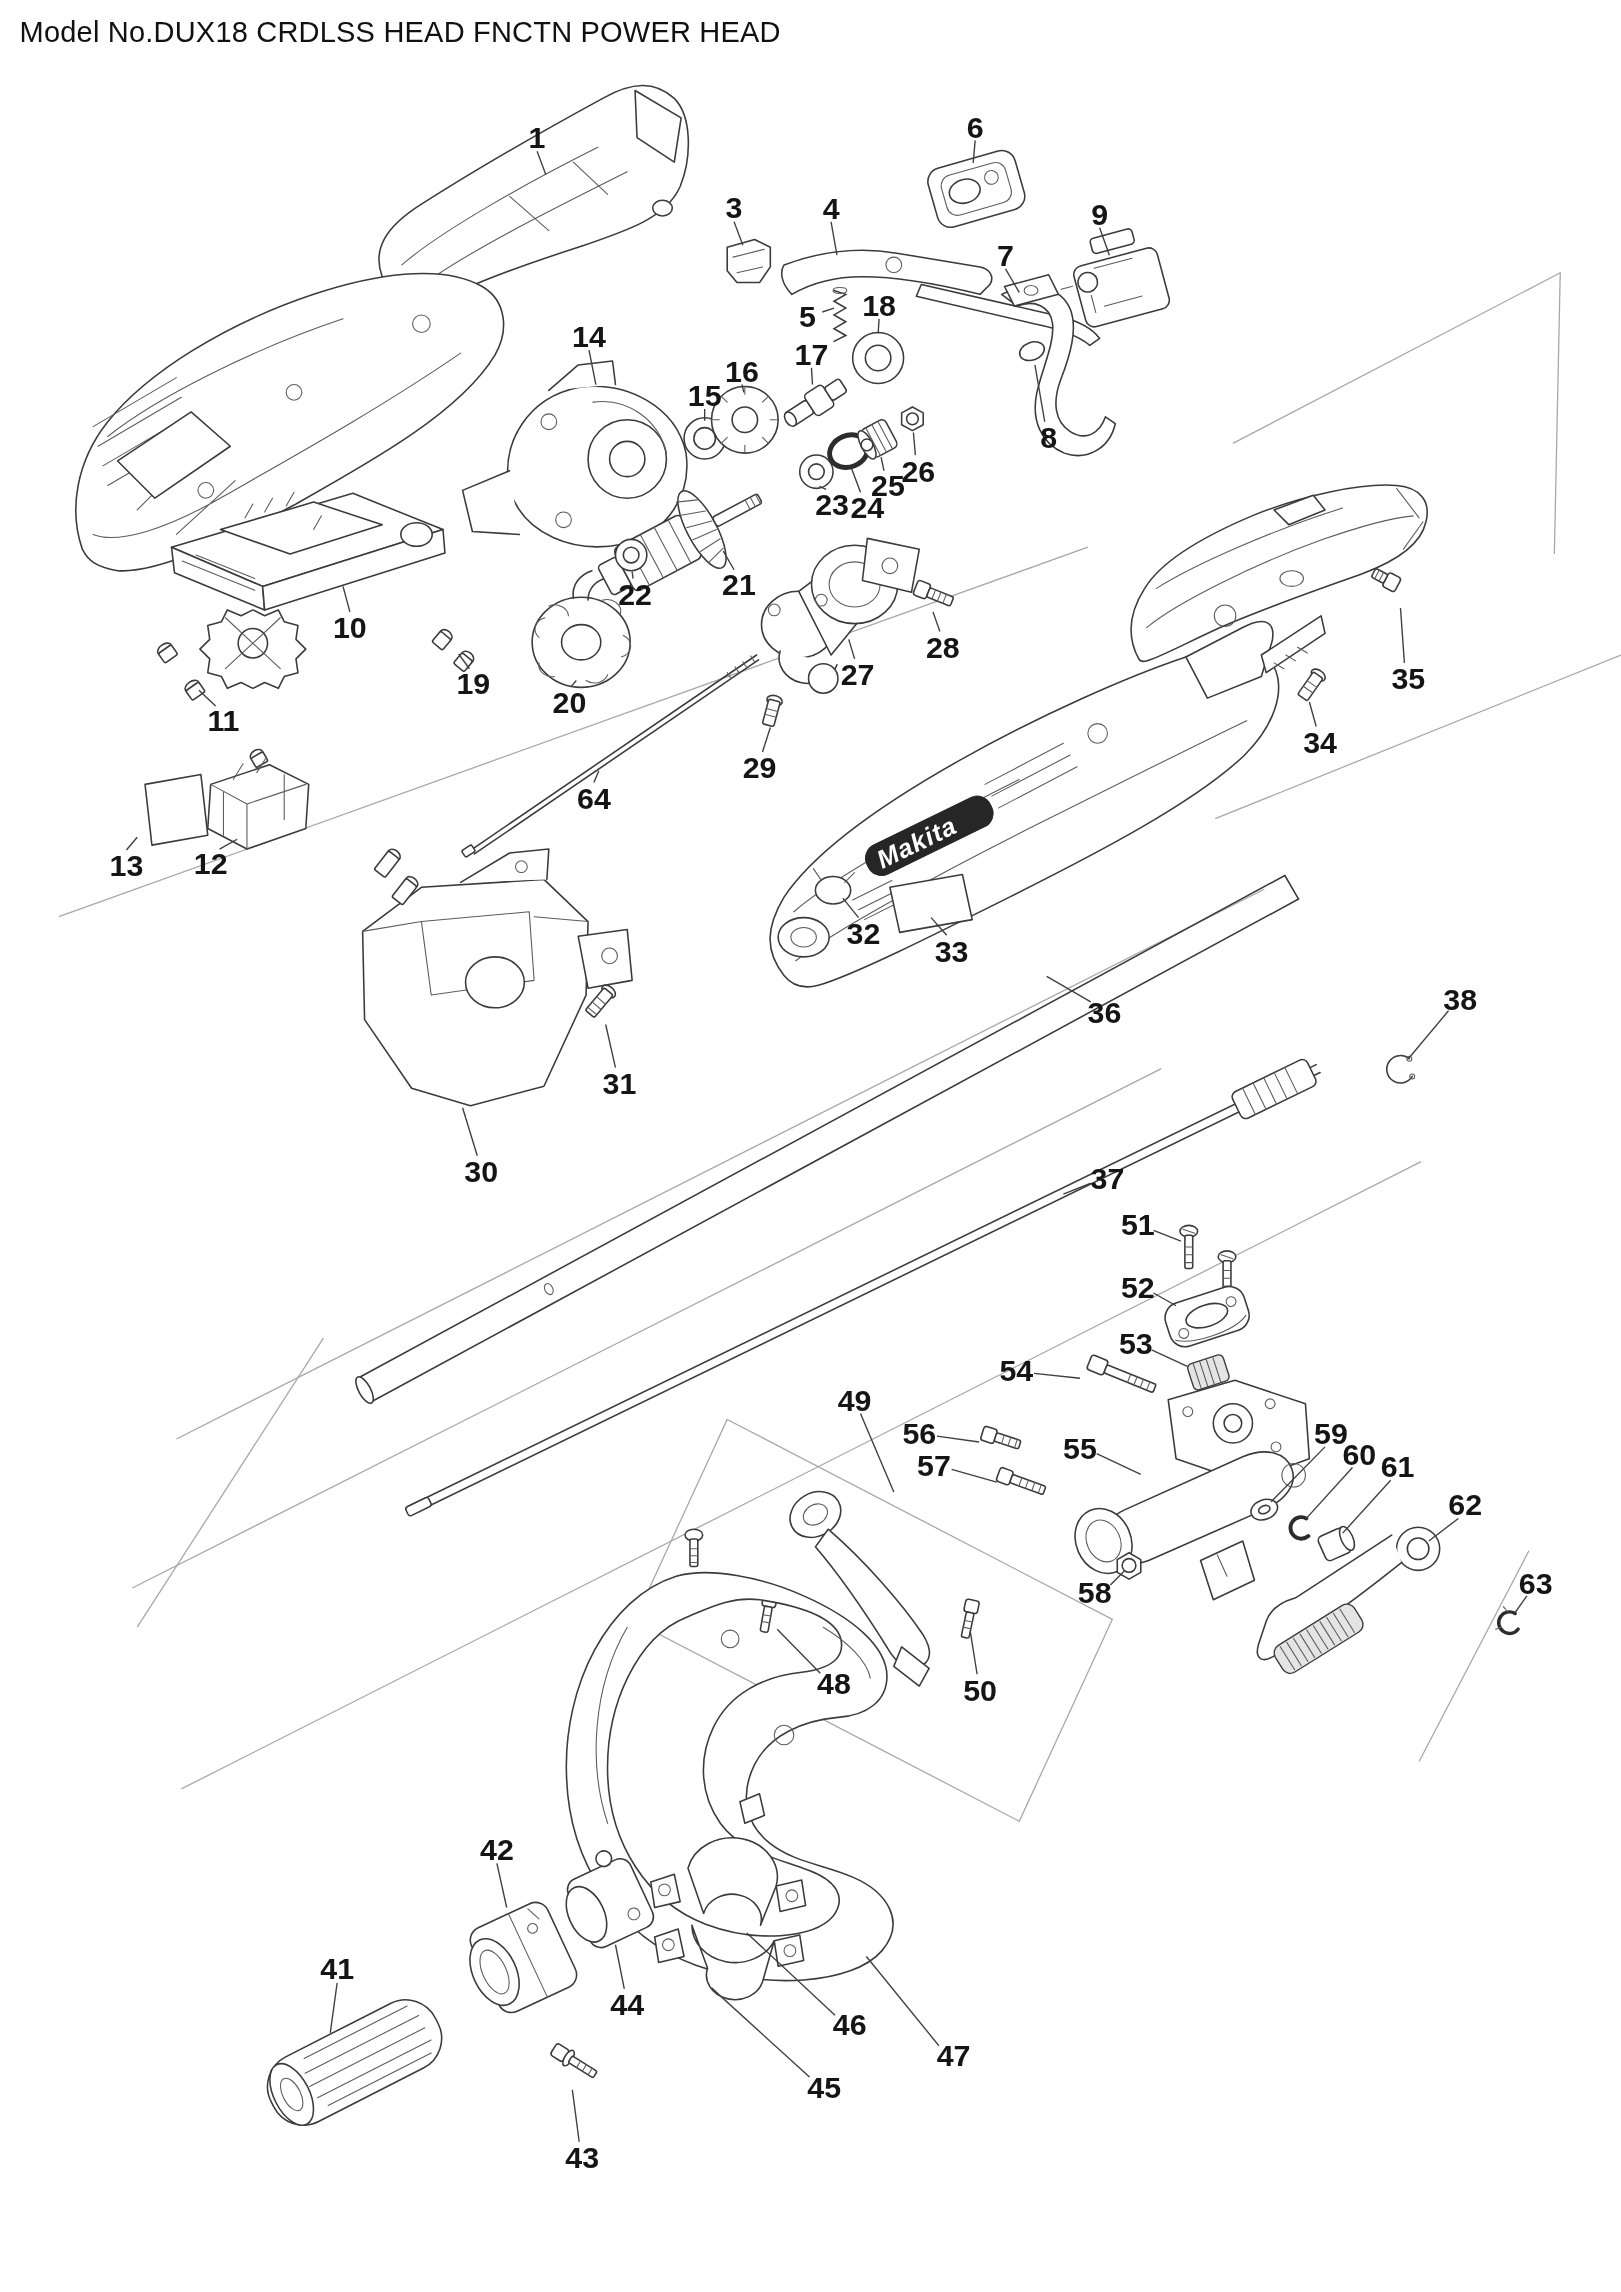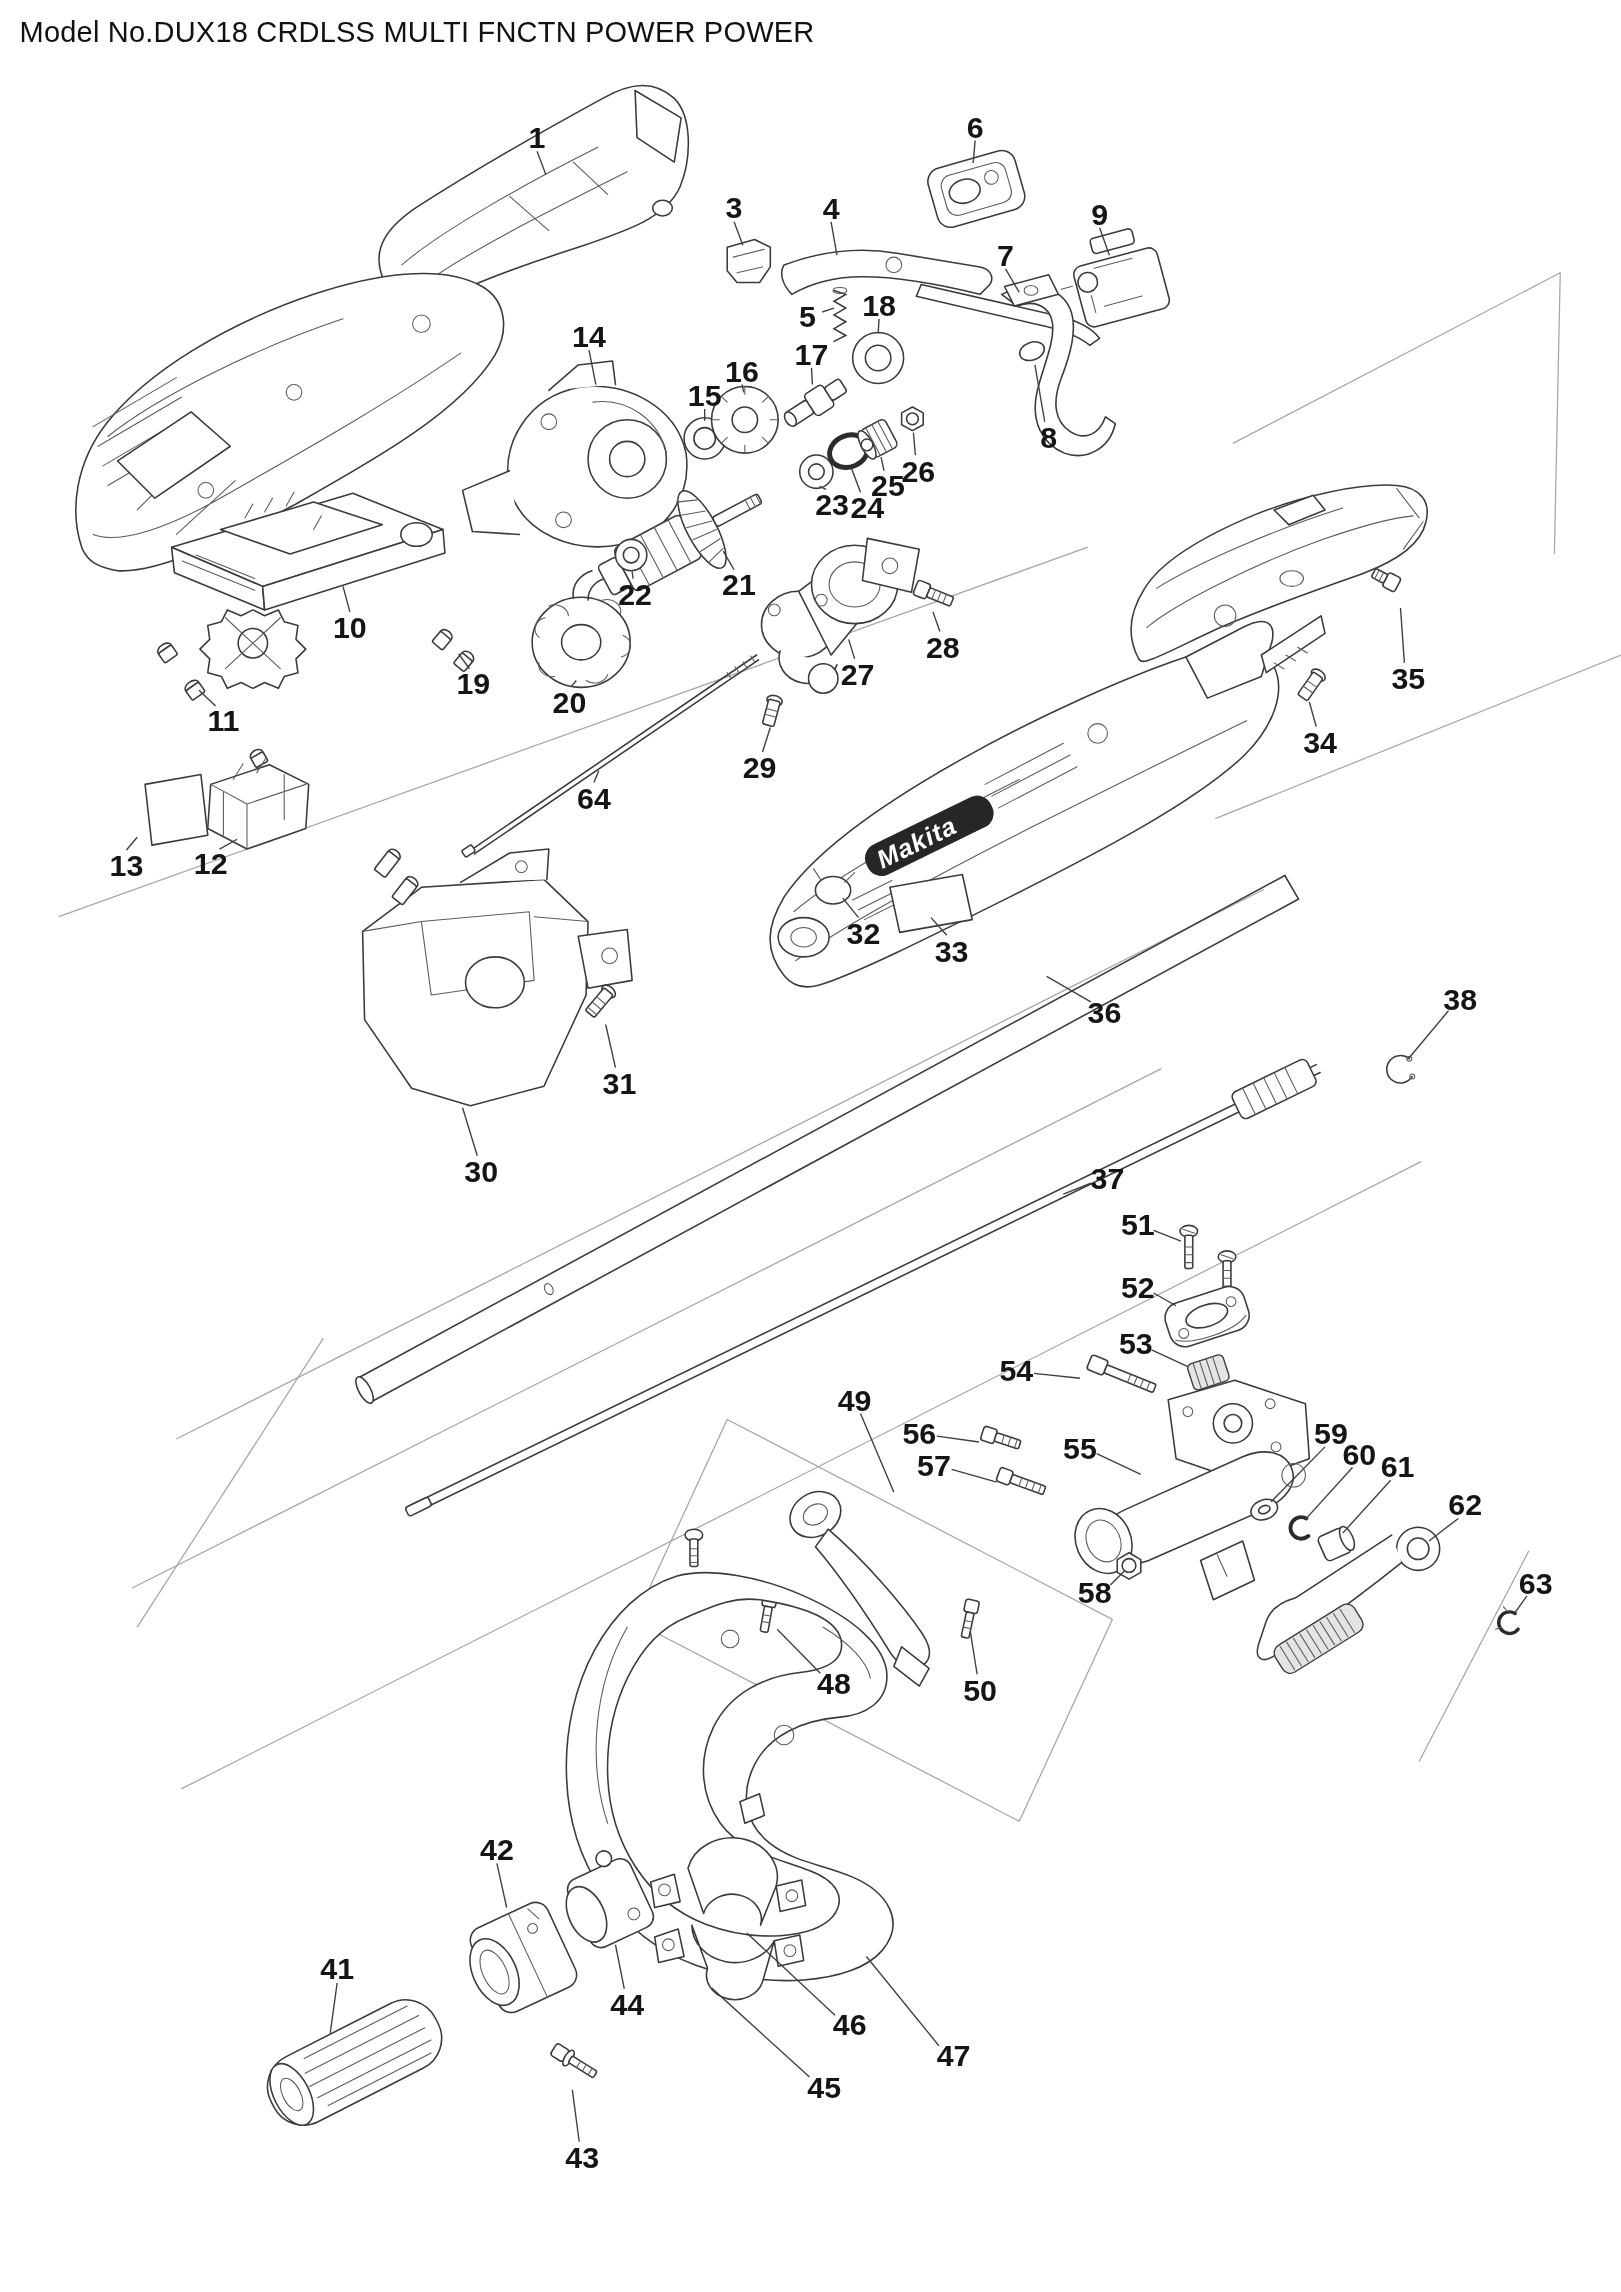--- a/index.html
+++ b/index.html
@@ -16,21 +16,21 @@
   .guide{stroke:#a7a7a7;stroke-width:1.3;fill:none;}
   .lbl{font-family:"Liberation Sans",sans-serif;font-size:31px;font-weight:600;fill:#151515;}
   .leader{stroke:#3f3f3f;stroke-width:1.4;fill:none;}
   .logo{font-family:"Liberation Sans",sans-serif;font-style:italic;font-weight:700;
         font-size:26px;fill:#ffffff;letter-spacing:1px;}
 </style>
 </head>
 <body>
 
 <div class="page">
-  <div class="title">Model No.DUX18 CRDLSS MULTI FNCTN POWER POWER</div>
+  <div class="title">Model No.DUX18 CRDLSS HEAD FNCTN POWER HEAD</div>
 
   <svg width="1621" height="2293" viewBox="0 0 1654 2339">
 
     <g>
       <path class="guide" d="M60,935 L1110,558"></path>
       <path class="guide" d="M1258,452 L1592,278 L1586,565"></path>
       <path class="guide" d="M1240,835 L1654,668"></path>
       <path class="guide" d="M180,1468 L1290,907"></path>
       <path class="guide" d="M135,1620 L1185,1090"></path>
       <path class="guide" d="M185,1825 L1450,1185"></path>

